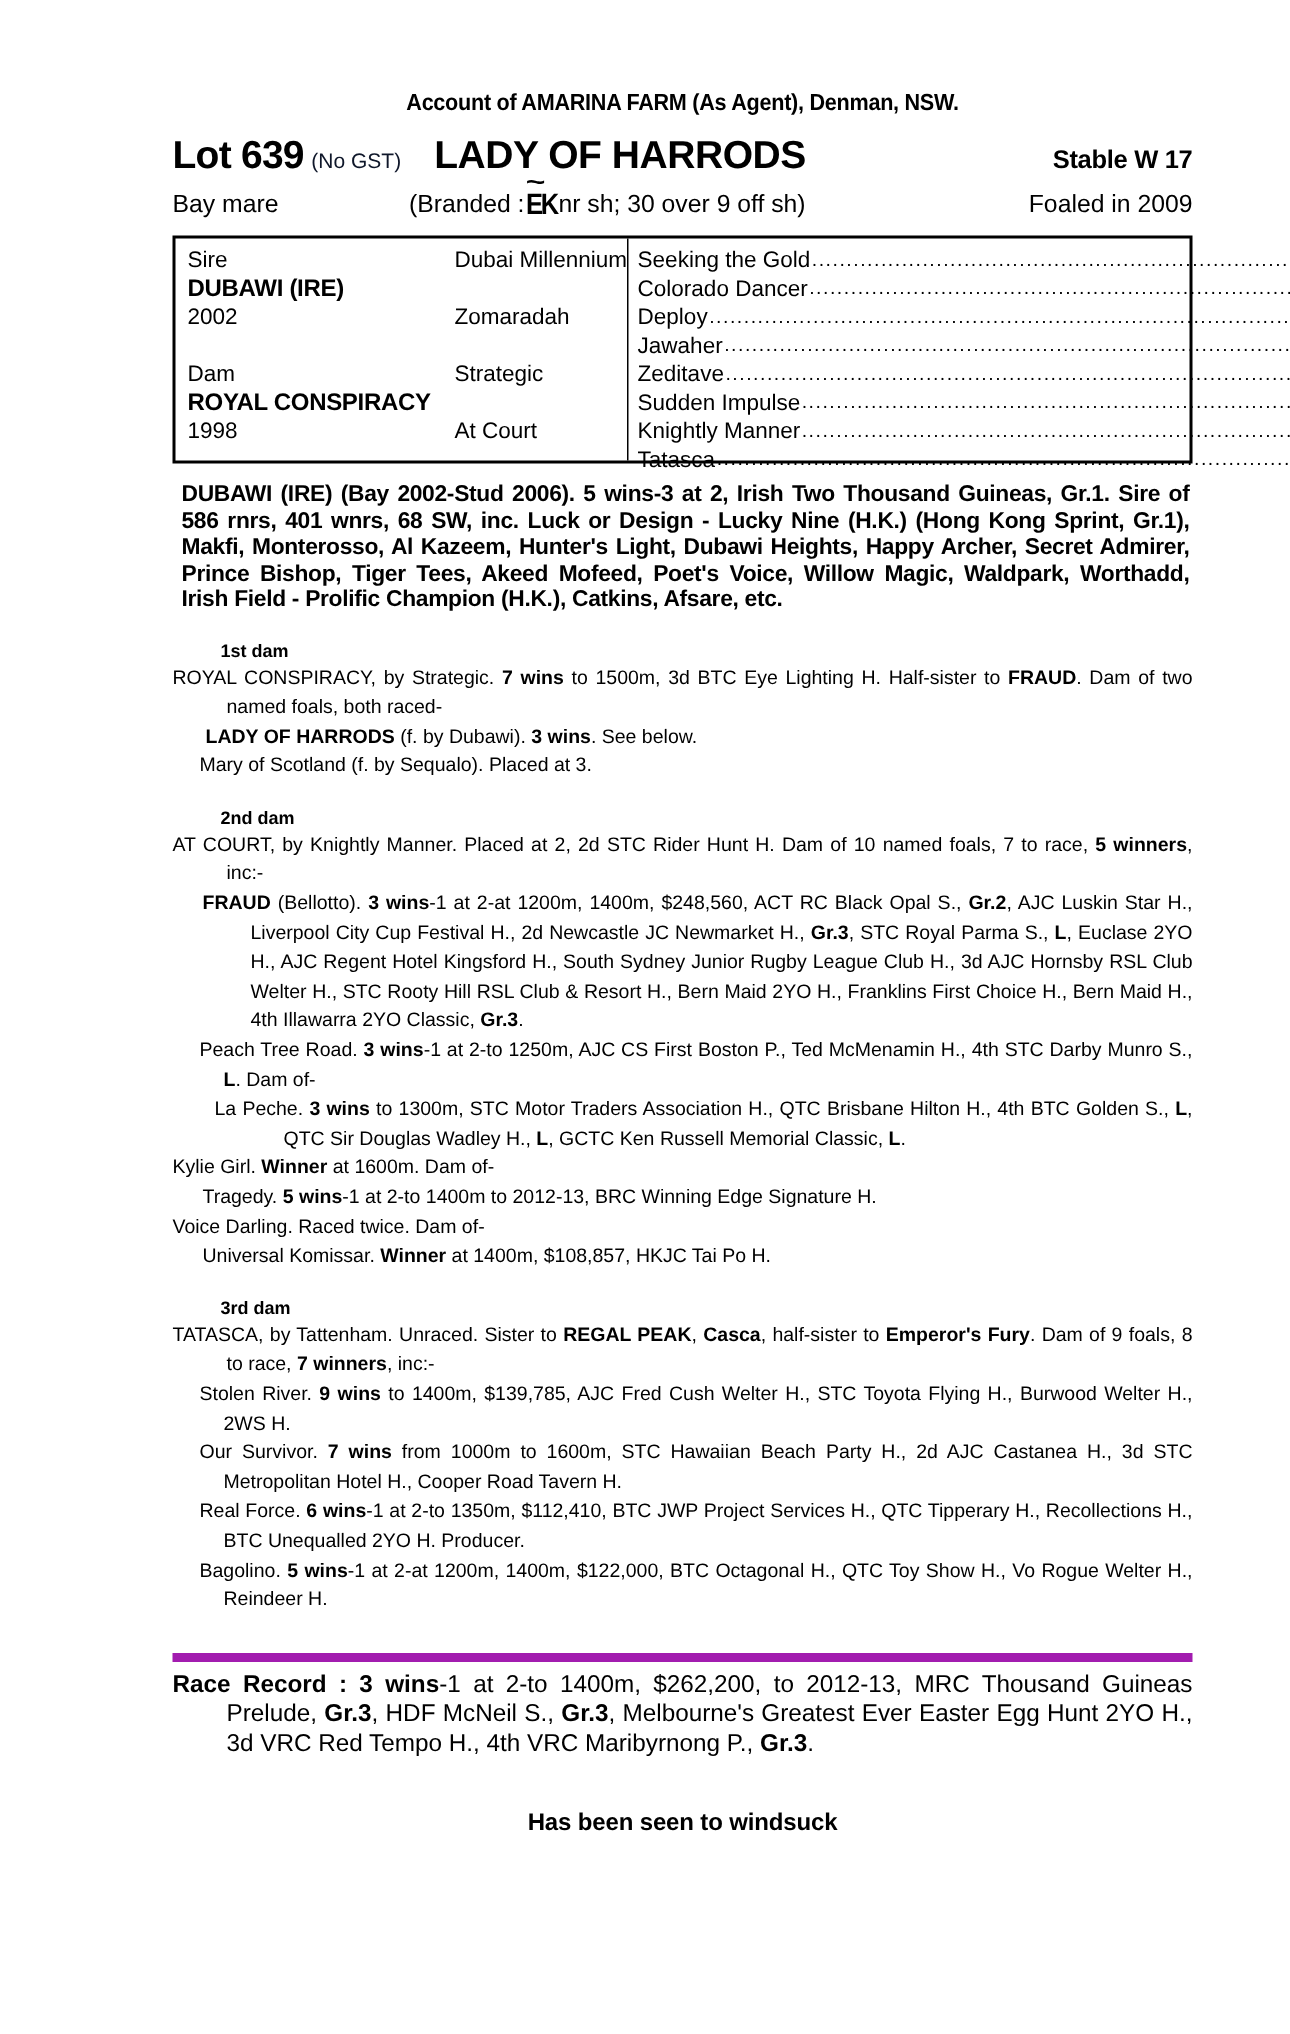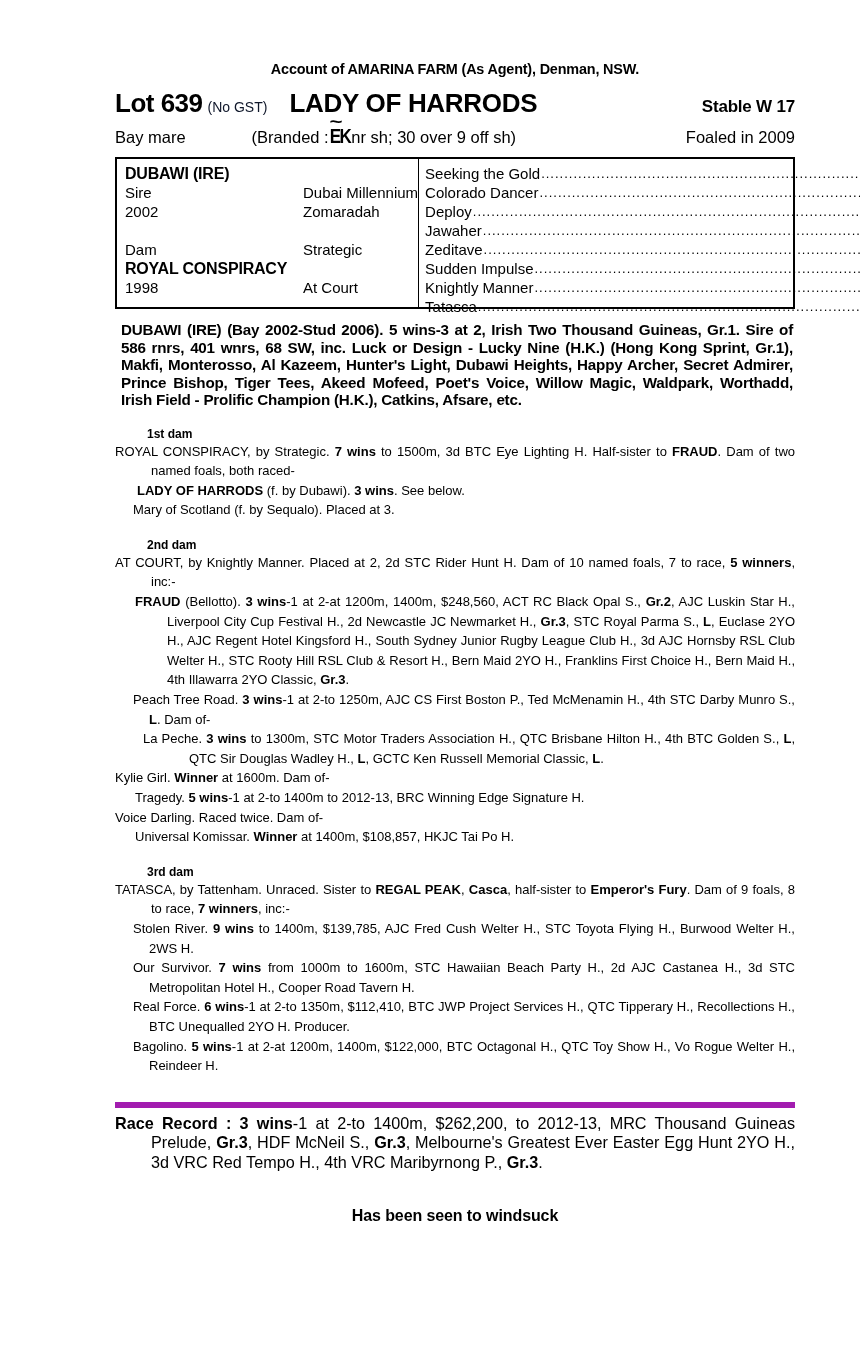--- a/index.html
+++ b/index.html
@@ -62,23 +62,23 @@
   }
   .desc-row {
     display: flex;
     align-items: baseline;
     margin-top: 8px;
     font-size: 16.5px;
     white-space: nowrap;
   }
   .colour-sex { }
   .brand-block {
-    margin-left: 66px;
+    margin-left: 87px;
     display: inline-flex;
-    align-items: center;
+    align-items: flex-start;
   }
   .brand-glyph {
     position: relative;
     display: inline-block;
     font-weight: bold;
     font-size: 17px;
     letter-spacing: -1.5px;
     padding: 0 1px;
     transform: scaleY(1.15);
   }
@@ -234,25 +234,25 @@
       <span>(Branded :</span>
       <span class="brand-glyph">EK</span>
       <span>nr sh; 30 over 9 off sh)</span>
     </span>
     <span class="foaled">Foaled in 2009</span>
   </div>
 
   <div class="ped-table">
     <div class="ped-left">
       <div class="ped-line">
-        <span class="ped-label ped-bold">DUBAWI (IRE)</span>
-      </div>
-      <div class="ped-line">
         <span class="ped-label">Sire</span>
         <span>Dubai Millennium</span>
+      </div>
+      <div class="ped-line">
+        <span class="ped-label ped-bold">DUBAWI (IRE)</span>
       </div>
       <div class="ped-line">
         <span class="ped-label">2002</span>
         <span>Zomaradah</span>
       </div>
       <div class="ped-gap"></div>
       <div class="ped-line">
         <span class="ped-label">Dam</span>
         <span>Strategic</span>
       </div>

